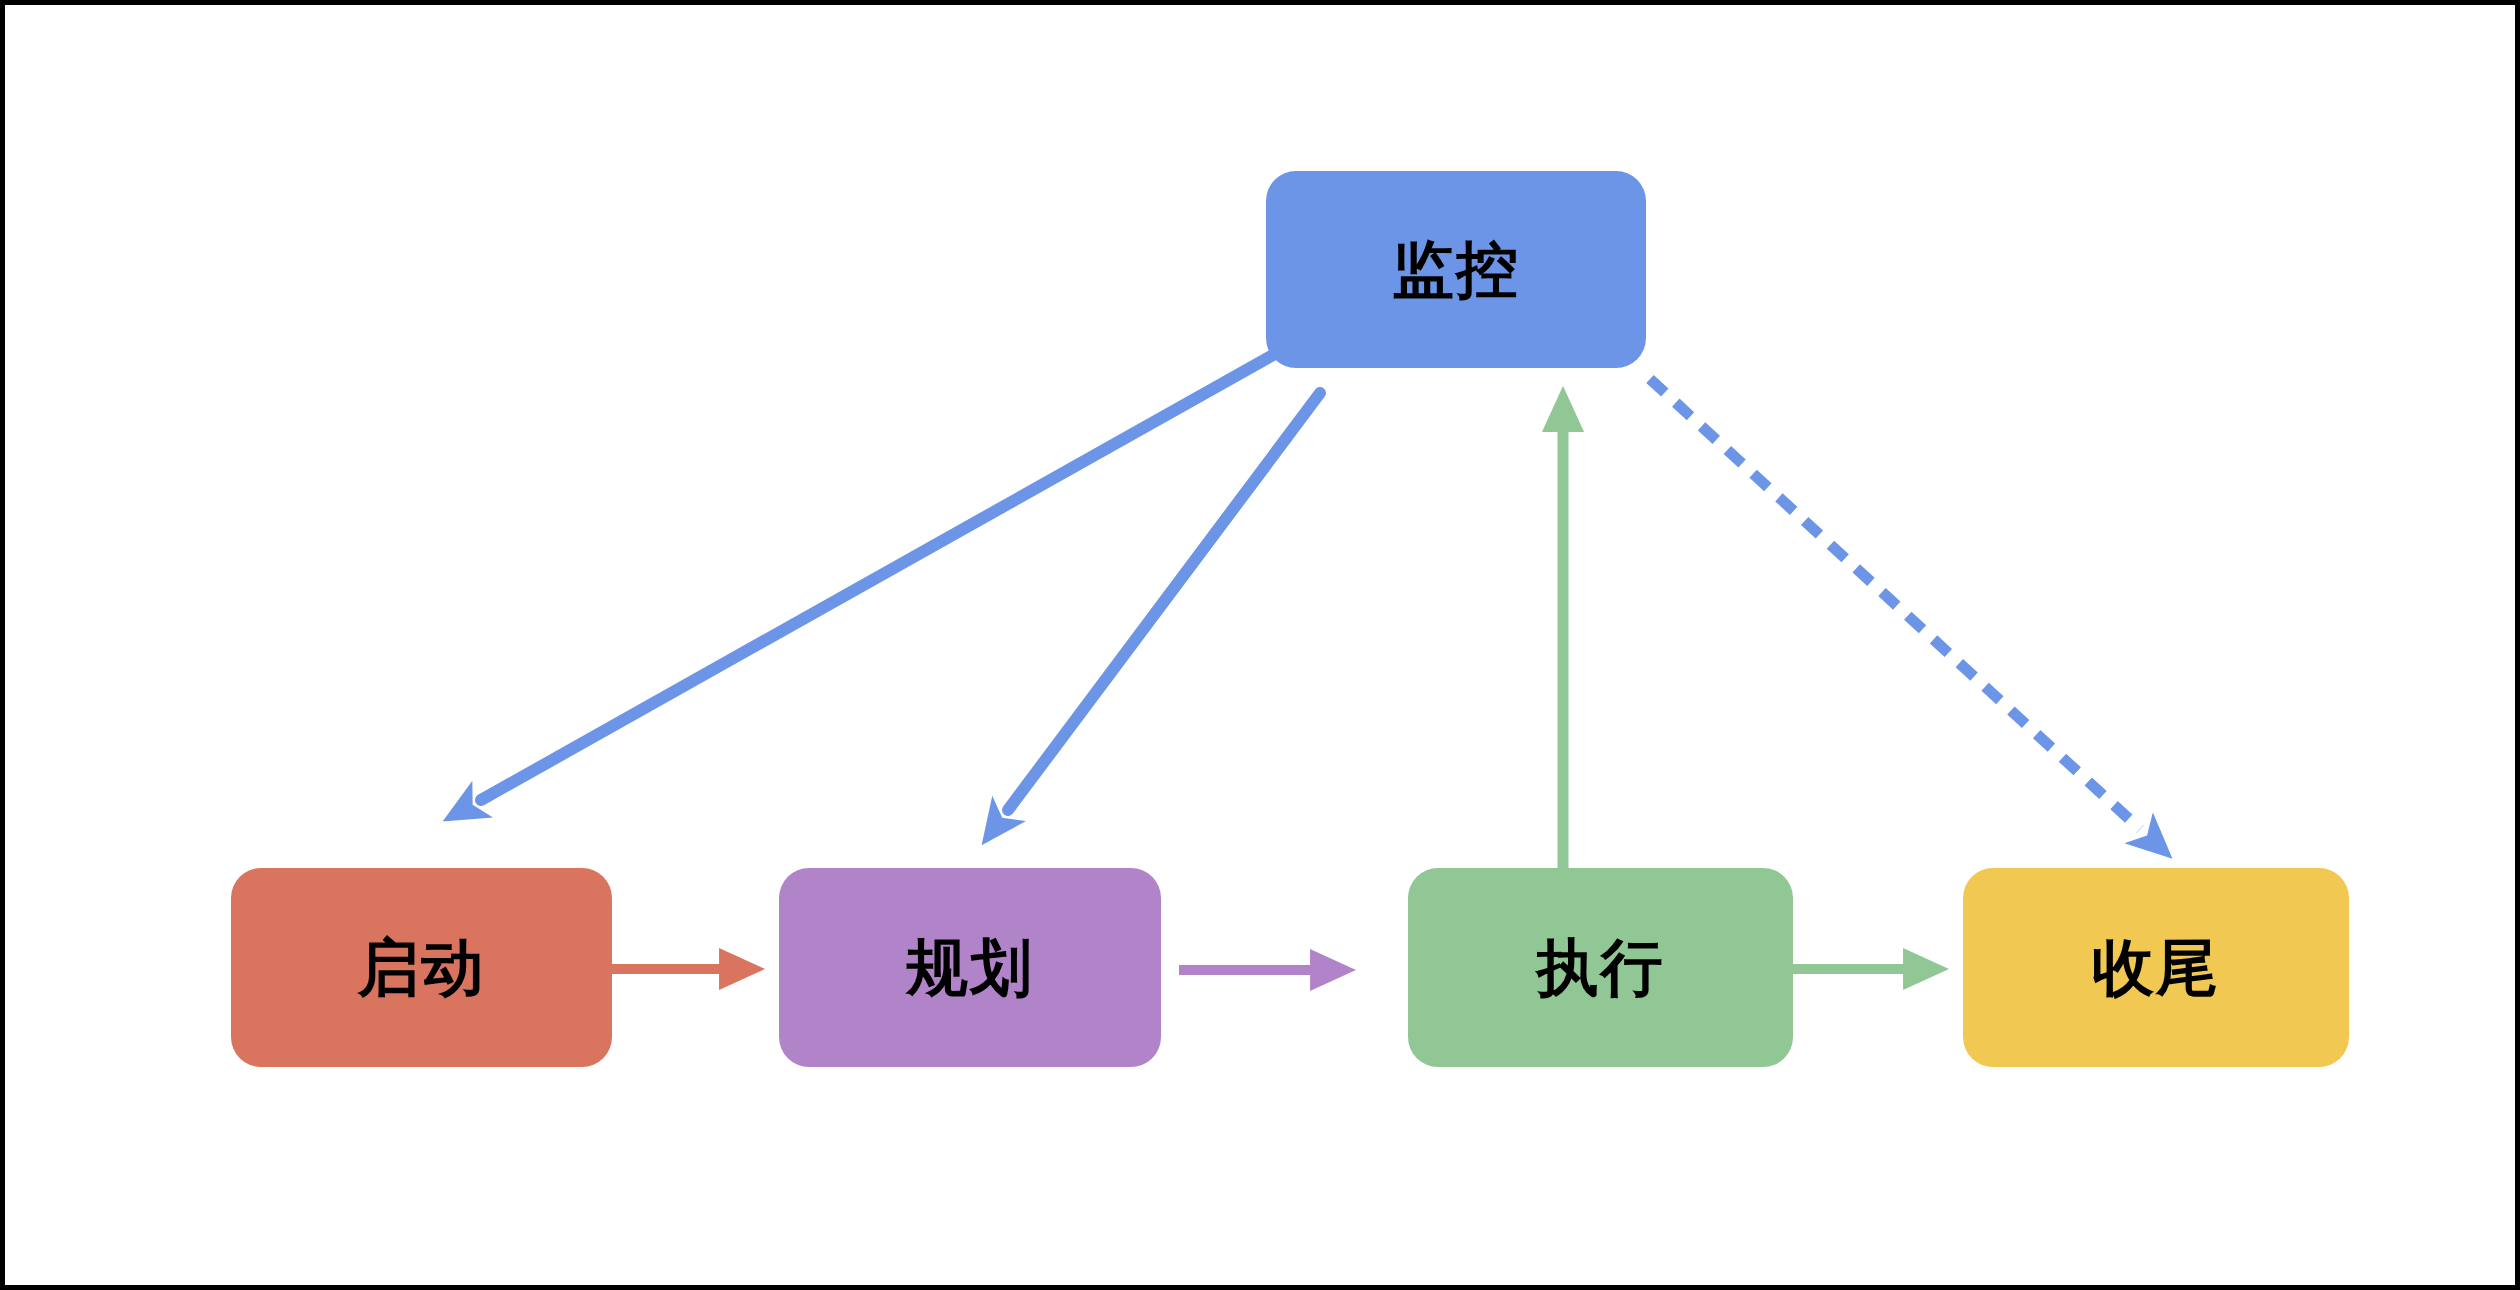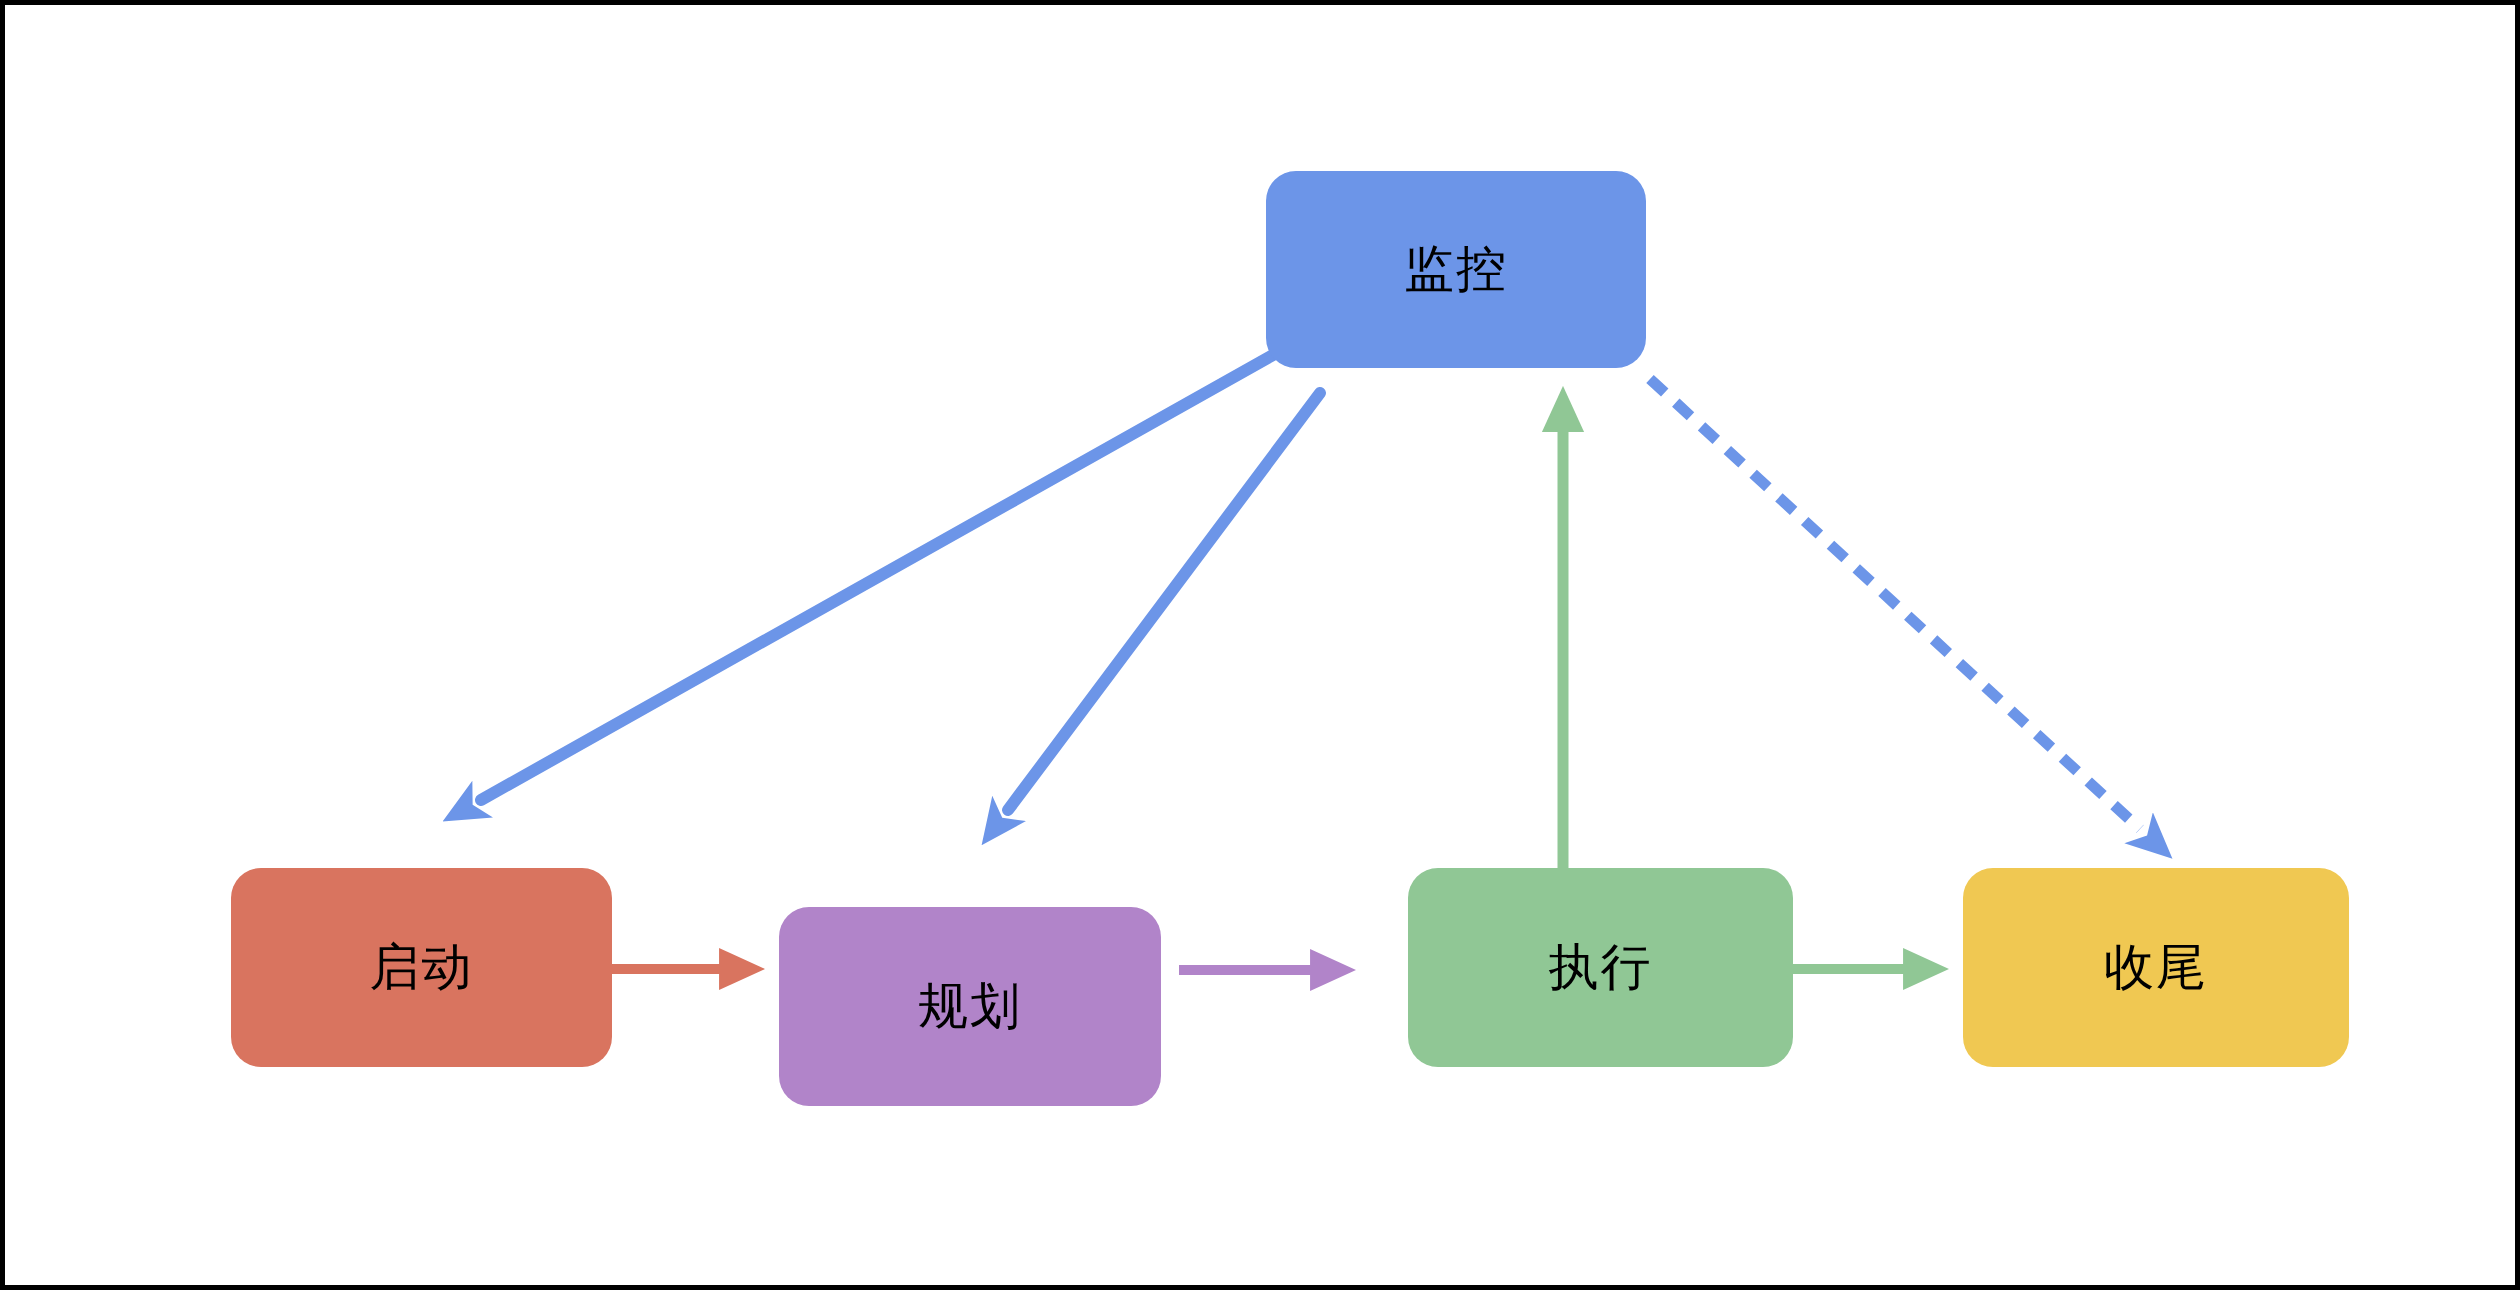--- a/index.html
+++ b/index.html
@@ -11,27 +11,27 @@
     border:5px solid #000000;
     overflow:hidden;
     font-family:"Liberation Sans","DejaVu Sans",sans-serif;
   }
   .edges{position:absolute;left:0;top:0;width:2520px;height:1290px;}
   .node{
     position:absolute;
     display:flex;align-items:center;justify-content:center;
     border-radius:30px;
     color:#000000;
-    font-size:50px;font-weight:400;
+    font-size:62px;font-weight:700;
     letter-spacing:2px;
     user-select:none;
   }
   .n-monitor {left:1261px;top:166px;width:380px;height:197px;}
   .n-initiate{left:182px; top:863px;width:381px;height:199px;}
-  .n-plan    {left:774px; top:902px;width:382px;height:199px;}
+  .n-plan    {left:774px; top:863px;width:382px;height:199px;}
   .n-execute {left:1365px;top:863px;width:385px;height:199px;}
   .n-close   {left:1958px;top:863px;width:386px;height:199px;}
 </style>
 </head>
 <body>
 
 <div class="canvas" style="background: rgb(255, 255, 255); border-color: rgb(0, 0, 0);">
 
   <svg class="edges" viewBox="0 0 2520 1290" xmlns="http://www.w3.org/2000/svg">
     <defs>

